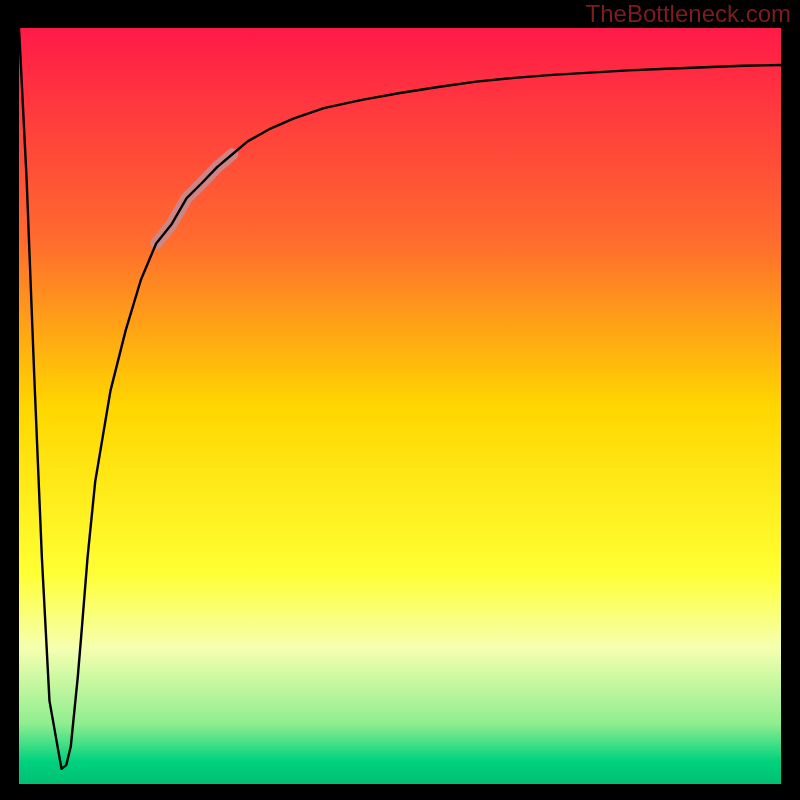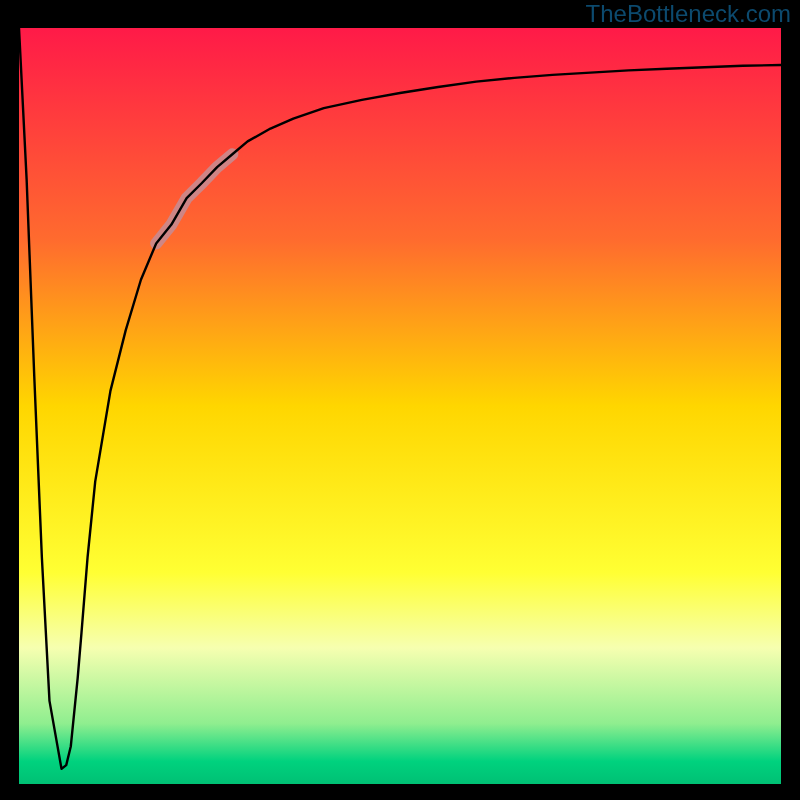--- a/index.html
+++ b/index.html
@@ -16,21 +16,21 @@
     width: 800px;
     height: 800px;
   }
   svg {
     display: block;
   }
   .watermark {
     position: absolute;
     top: 0px;
     right: 9px;
-    color: #0c4a6e;
+    color: #7f1d1d;
     font-size: 24px;
     font-family: Arial, Helvetica, sans-serif;
     user-select: none;
   }
 </style>
 </head>
 <body>
 
 <div class="chart-wrap">
   <svg id="chart-svg" width="800" height="800" viewBox="0 0 800 800">

